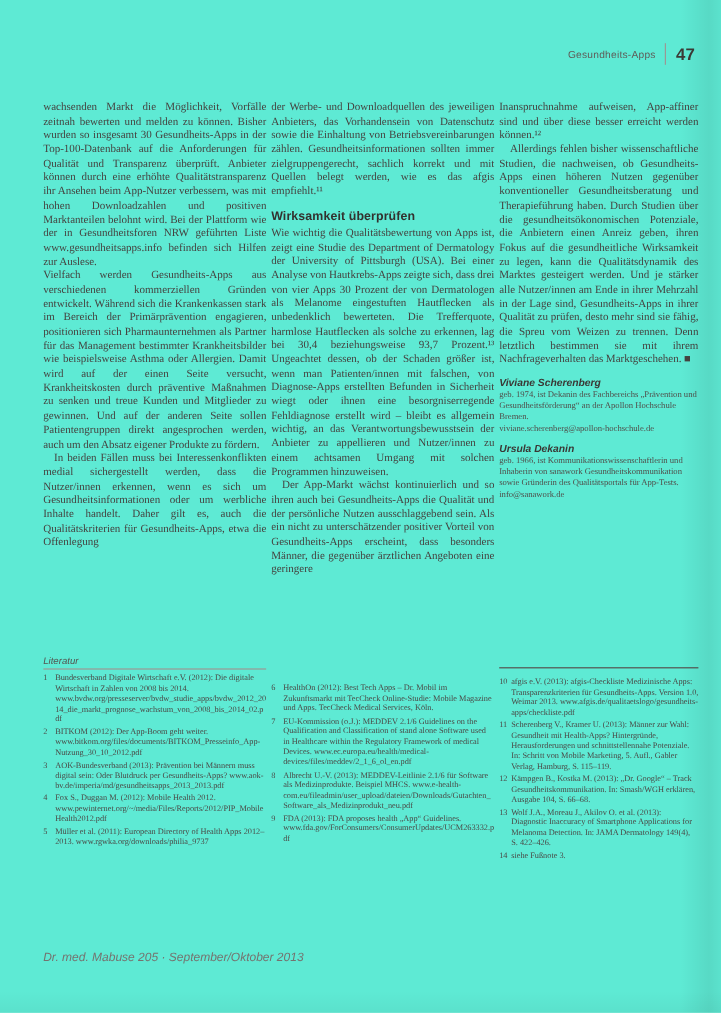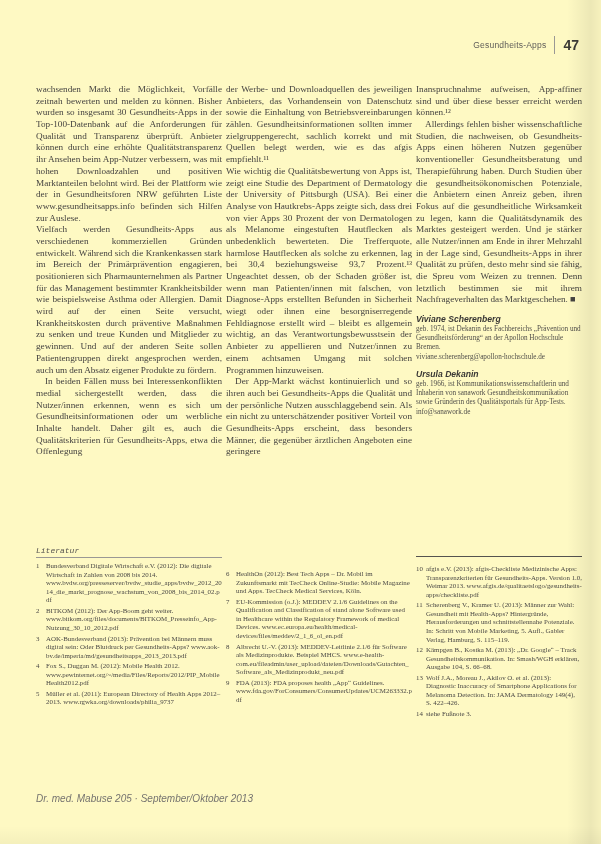--- a/index.html
+++ b/index.html
@@ -1,17 +1,17 @@
 <!DOCTYPE html>
 <html lang="de"><head>
 <meta charset="utf-8">
 <style>
   html,body{margin:0;padding:0;}
   body{width:601px;height:844px;background:#e9e8e6;font-family:"Liberation Serif",serif;}
-  .page{position:relative;width:601px;height:844px;background:#fef9c3;overflow:hidden;}
+  .page{position:relative;width:601px;height:844px;background:#5eead4;overflow:hidden;}
   .edge-shadow{position:absolute;top:0;right:0;width:34px;height:844px;
     background:linear-gradient(to right, rgba(0,0,0,0) 0%, rgba(0,0,0,0.07) 70%, rgba(0,0,0,0.03) 100%);pointer-events:none;}
   .bottom-shade{position:absolute;left:0;bottom:0;width:100%;height:18px;
     background:linear-gradient(to bottom, rgba(0,0,0,0) 0%, rgba(0,0,0,0.04) 100%);pointer-events:none;}
 
   
   .pageheader{position:absolute;top:36px;right:22px;display:flex;align-items:center;gap:8px;}
   .sec{font-family:"Liberation Sans",sans-serif;font-size:8.5px;color:#5f5d59;letter-spacing:.2px;}
   .hdiv{width:1px;height:18px;background:#9a9894;}
   .pnum{font-family:"Liberation Sans",sans-serif;font-size:14px;font-weight:bold;color:#3c3a36;}
@@ -36,21 +36,21 @@
   .aname{font-family:"Liberation Sans",sans-serif;font-size:8.6px;font-weight:bold;font-style:italic;color:#3a3835;}
   .abio{font-size:7.2px;line-height:1.25;color:#504e4a;text-align:left;margin-top:1px;}
   .aemail{font-size:7.2px;color:#504e4a;margin-top:1px;word-break:break-all;}
 
   
   .lit{position:absolute;overflow:hidden;}
   .lit1{left:36px;top:546px;width:186px;height:240px;}
   .lit2{left:226px;top:570px;width:186px;height:240px;}
   .lit3{left:416px;top:556px;width:166px;height:222px;border-top:1px solid #55534f;padding-top:8px;}
   .lit-head{font-size:8px;font-style:italic;color:#55534f;border-bottom:1px solid #9a9894;
-      padding-bottom:2px;margin-bottom:4px;font-family:Liberation Mono, monospace;}
+      padding-bottom:2px;margin-bottom:4px;font-family:Liberation Sans, sans-serif;}
   .ref{display:flex;margin-bottom:2px;}
   .rnum{flex:0 0 10px;font-size:6.9px;line-height:1.24;color:#4a4845;}
   .rtxt{flex:1;font-size:6.9px;line-height:1.24;color:#4a4845;text-align:left;word-break:break-word;}
 
   .pagefooter{position:absolute;left:36px;top:793px;font-family:"Liberation Sans",sans-serif;
       font-size:10px;font-style:italic;color:#75736f;}
 </style>
 </head>
 <body>
 
@@ -63,20 +63,21 @@
   </header>
 
   <div class="col col1">
     <p class="bt">wachsenden Markt die Möglichkeit, Vorfälle zeitnah bewerten und melden zu können. Bisher wurden so insgesamt 30 Gesundheits-Apps in der Top-100-Datenbank auf die Anforderungen für Qualität und Transparenz überprüft. Anbieter können durch eine erhöhte Qualitätstransparenz ihr Ansehen beim App-Nutzer verbessern, was mit hohen Downloadzahlen und positiven Marktanteilen belohnt wird. Bei der Plattform wie der in Gesundheitsforen NRW geführten Liste www.gesundheitsapps.info befinden sich Hilfen zur Auslese.</p>
     <p class="bt">Vielfach werden Gesundheits-Apps aus verschiedenen kommerziellen Gründen entwickelt. Während sich die Krankenkassen stark im Bereich der Primärprävention engagieren, positionieren sich Pharmaunternehmen als Partner für das Management bestimmter Krankheitsbilder wie beispielsweise Asthma oder Allergien. Damit wird auf der einen Seite versucht, Krankheitskosten durch präventive Maßnahmen zu senken und treue Kunden und Mitglieder zu gewinnen. Und auf der anderen Seite sollen Patientengruppen direkt angesprochen werden, auch um den Absatz eigener Produkte zu fördern.</p>
     <p class="bt indent">In beiden Fällen muss bei Interessenkonflikten medial sichergestellt werden, dass die Nutzer/innen erkennen, wenn es sich um Gesundheitsinformationen oder um werbliche Inhalte handelt. Daher gilt es, auch die Qualitätskriterien für Gesundheits-Apps, etwa die Offenlegung</p>
   </div>
 
   <div class="col col2">
     <p class="bt">der Werbe- und Downloadquellen des jeweiligen Anbieters, das Vorhandensein von Datenschutz sowie die Einhaltung von Betriebsvereinbarungen zählen. Gesundheitsinformationen sollten immer zielgruppengerecht, sachlich korrekt und mit Quellen belegt werden, wie es das afgis empfiehlt.¹¹</p>
+    <h3 class="subhead">Wirksamkeit überprüfen</h3>
     <p class="bt">Wie wichtig die Qualitätsbewertung von Apps ist, zeigt eine Studie des Department of Dermatology der University of Pittsburgh (USA). Bei einer Analyse von Hautkrebs-Apps zeigte sich, dass drei von vier Apps 30 Prozent der von Dermatologen als Melanome eingestuften Hautflecken als unbedenklich bewerteten. Die Trefferquote, harmlose Hautflecken als solche zu erkennen, lag bei 30,4 beziehungsweise 93,7 Prozent.¹³ Ungeachtet dessen, ob der Schaden größer ist, wenn man Patienten/innen mit falschen, von Diagnose-Apps erstellten Befunden in Sicherheit wiegt oder ihnen eine besorgniserregende Fehldiagnose erstellt wird – bleibt es allgemein wichtig, an das Verantwortungsbewusstsein der Anbieter zu appellieren und Nutzer/innen zu einem achtsamen Umgang mit solchen Programmen hinzuweisen.</p>
     <p class="bt indent">Der App-Markt wächst kontinuierlich und so ihren auch bei Gesundheits-Apps die Qualität und der persönliche Nutzen ausschlaggebend sein. Als ein nicht zu unterschätzender positiver Vorteil von Gesundheits-Apps erscheint, dass besonders Männer, die gegenüber ärztlichen Angeboten eine geringere</p>
   </div>
 
   <div class="col col3">
     <p class="bt">Inanspruchnahme aufweisen, App-affiner sind und über diese besser erreicht werden können.¹²</p>
     <p class="bt indent">Allerdings fehlen bisher wissenschaftliche Studien, die nachweisen, ob Gesundheits-Apps einen höheren Nutzen gegenüber konventioneller Gesundheitsberatung und Therapieführung haben. Durch Studien über die gesundheitsökonomischen Potenziale, die Anbietern einen Anreiz geben, ihren Fokus auf die gesundheitliche Wirksamkeit zu legen, kann die Qualitätsdynamik des Marktes gesteigert werden. Und je stärker alle Nutzer/innen am Ende in ihrer Mehrzahl in der Lage sind, Gesundheits-Apps in ihrer Qualität zu prüfen, desto mehr sind sie fähig, die Spreu vom Weizen zu trennen. Denn letztlich bestimmen sie mit ihrem Nachfrageverhalten das Marktgeschehen. ■</p>
 
     <div class="author">
       <div class="aname">Viviane Scherenberg</div>

